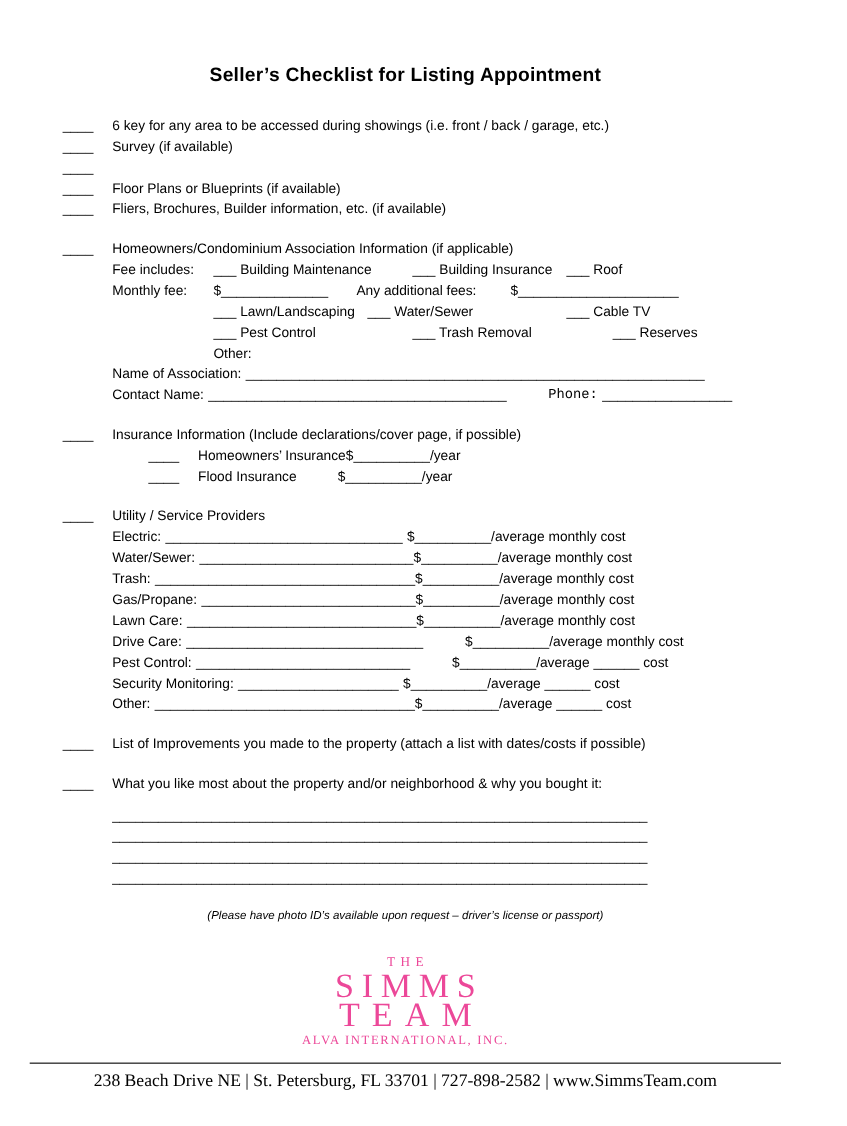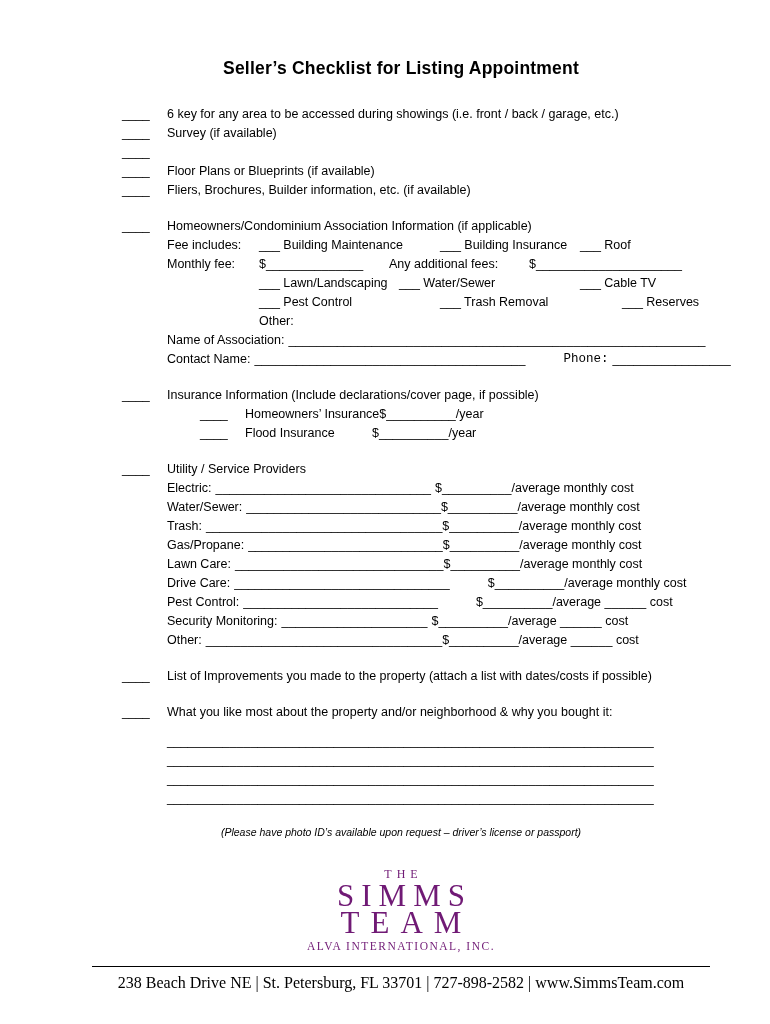--- a/index.html
+++ b/index.html
@@ -2,21 +2,21 @@
 <html><head>
 <meta charset="utf-8">
 <style>
   * { margin:0; padding:0; box-sizing:border-box; }
   html, body { background:#ffffff; }
   body {
     width:770px; height:1024px; overflow:hidden;
     font-family:"Liberation Sans", sans-serif;
     color:#000;
   }
-  .page { padding:58px 60px 0 92px; }
+  .page { padding:58px 60px 0 27px; }
   .title {
     font-size:17.5px; font-weight:bold; text-align:center;
     margin-bottom:26px; letter-spacing:0.2px;
   }
   .row { display:flex; align-items:flex-start; line-height:19px; font-size:12.5px; white-space:nowrap; }
   .chkrow { padding-left:30px; }
   .sub  { padding-left:75px; }
   .sub2 { padding-left:108px; }
   .section { margin-top:17px; }
   .w45  { flex:0 0 45px; }
@@ -28,21 +28,21 @@
   .w182 { flex:0 0 182px; }
   .ml4  { margin-left:4px; }
   .ml24 { margin-left:38px;font-family:Liberation Mono, monospace; }
   .shift{ margin-left:38px; }
   .ansline { padding-left:75px; line-height:19px; font-size:12.5px; white-space:nowrap; overflow:hidden; }
   .ansline.first { margin-top:10px; }
   .note {
     text-align:center; font-style:italic; font-size:10.5px;
     margin-top:17px; line-height:14px;
   }
-  .logo { text-align:center; margin-top:28px; font-family:"Liberation Serif", serif; color:#701a75; }
+  .logo { text-align:center; margin-top:28px; font-family:"Liberation Serif", serif; color:#ec4899; }
   .logo-the   { font-size:12px;  letter-spacing:5px;  text-indent:5px; line-height:15px; }
   .logo-simms { font-size:31px;  letter-spacing:7px;  text-indent:7px; line-height:27px; }
   .logo-team  { font-size:31px;  letter-spacing:11px; text-indent:11px; line-height:27px; }
   .logo-sub   { font-size:11.5px; letter-spacing:1.5px; margin-top:3px; line-height:14px; }
   .rule { border-top:1.4px solid #000; margin-top:13px; }
   .footer {
     font-family:"Liberation Serif", serif; font-size:16px;
     text-align:center; margin-top:5px; line-height:22px;
   }
 </style>

